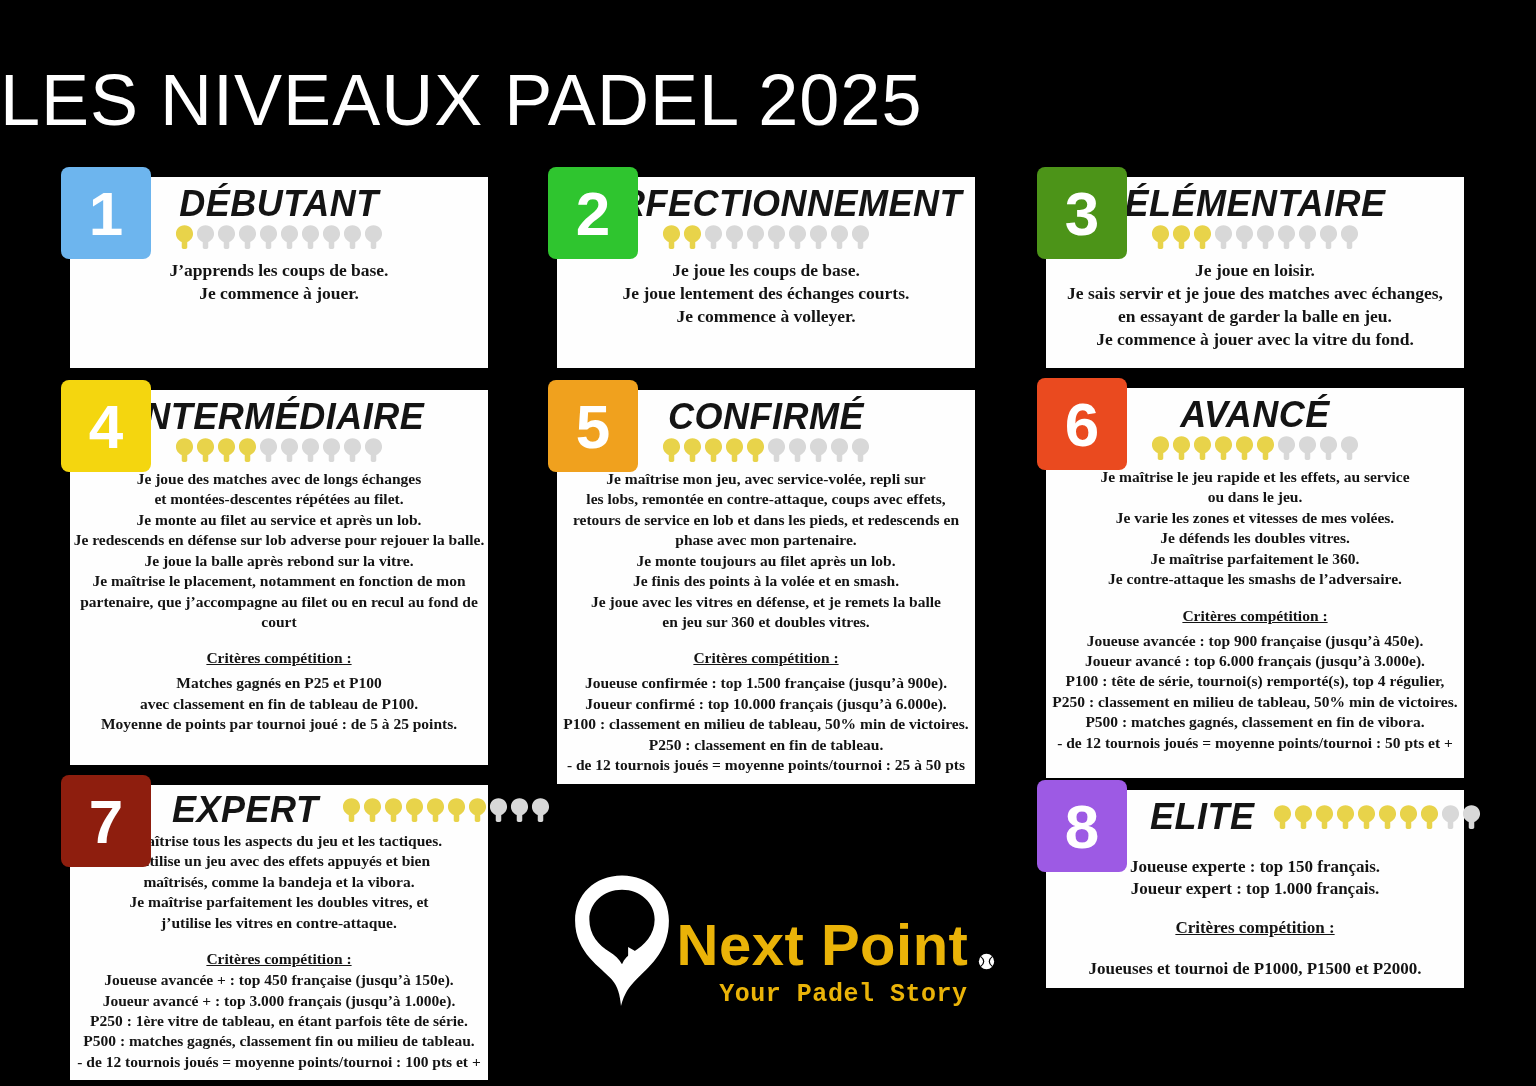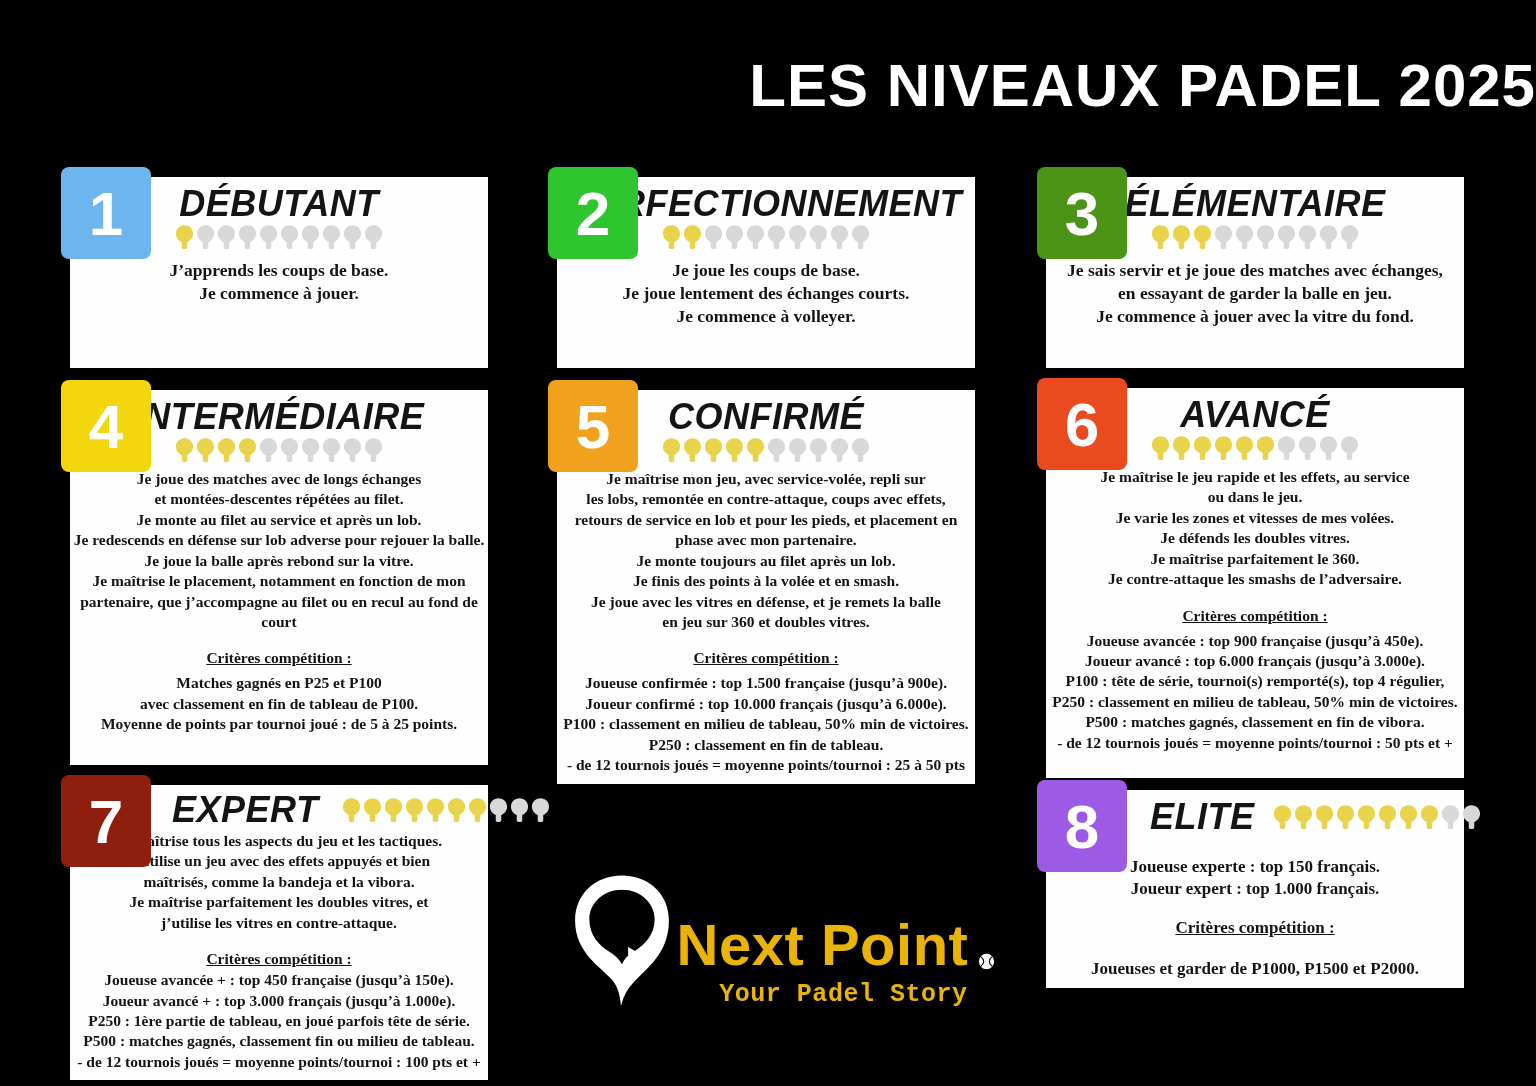--- a/index.html
+++ b/index.html
@@ -1,23 +1,23 @@
 <!DOCTYPE html>
 <html style="--rk-on: #e8d34a; --rk-off: #d8d8d8;"><head>
 <meta charset="utf-8">
 <style>
   html,body{margin:0;padding:0;}
   body{
     width:1536px;height:1086px;position:relative;overflow:hidden;
     background:#000;font-family:"Liberation Serif","DejaVu Serif",serif;
   }
   .page-title{
-    position:absolute;top:16px;left:0;width:100%;text-align:right;
+    position:absolute;top:16px;left:0;width:100%;text-align:left;
     color:#fff;font-family:"Liberation Sans","DejaVu Sans",sans-serif;
-    font-weight:700;font-size:60px;line-height:1;letter-spacing:1px;
+    font-weight:400;font-size:72px;line-height:1;letter-spacing:1px;
   }
   .card{
     position:absolute;background:#fefefe;color:#141414;width:418px;
     padding-bottom:8px;
   }
   .badge{
     position:absolute;top:-10px;left:-9px;width:90px;height:92px;border-radius:8px;
     color:#fff;display:flex;align-items:center;justify-content:center;
     font-family:"Liberation Sans","DejaVu Sans",sans-serif;font-weight:700;font-size:62px;
   }
@@ -253,20 +253,21 @@
           <path fill="currentColor" d="M10 1C4.6 1 1 4.9 1 10.1c0 4.3 2.9 7.3 6.1 8.6v5.5c0 1.1.8 1.8 1.9 1.8h2c1.1 0 1.9-.7 1.9-1.8v-5.5c3.2-1.3 6.1-4.3 6.1-8.6C19 4.9 15.4 1 10 1z"></path>
         </svg>
       </span>
       <span class="rkw off">
         <svg class="rk" viewBox="0 0 20 27">
           <path fill="currentColor" d="M10 1C4.6 1 1 4.9 1 10.1c0 4.3 2.9 7.3 6.1 8.6v5.5c0 1.1.8 1.8 1.9 1.8h2c1.1 0 1.9-.7 1.9-1.8v-5.5c3.2-1.3 6.1-4.3 6.1-8.6C19 4.9 15.4 1 10 1z"></path>
         </svg>
       </span>
     </div>
   <div class="desc">
+      <div class="line">Je joue en loisir.</div>
       <div class="line">Je sais servir et je joue des matches avec échanges,</div>
       <div class="line">en essayant de garder la balle en jeu.</div>
       <div class="line">Je commence à jouer avec la vitre du fond.</div>
     </div>
 </section>
 
 <section class="card c4">
   <div class="badge" style="background: rgb(244, 214, 15);">
     <span>4</span>
   </div>
@@ -394,21 +395,21 @@
       </span>
       <span class="rkw off">
         <svg class="rk" viewBox="0 0 20 27">
           <path fill="currentColor" d="M10 1C4.6 1 1 4.9 1 10.1c0 4.3 2.9 7.3 6.1 8.6v5.5c0 1.1.8 1.8 1.9 1.8h2c1.1 0 1.9-.7 1.9-1.8v-5.5c3.2-1.3 6.1-4.3 6.1-8.6C19 4.9 15.4 1 10 1z"></path>
         </svg>
       </span>
     </div>
   <div class="desc">
       <div class="line">Je maîtrise mon jeu, avec service-volée, repli sur</div>
       <div class="line">les lobs, remontée en contre-attaque, coups avec effets,</div>
-      <div class="line">retours de service en lob et pour les pieds, et placement en</div>
+      <div class="line">retours de service en lob et dans les pieds, et redescends en</div>
       <div class="line">phase avec mon partenaire.</div>
       <div class="line">Je monte toujours au filet après un lob.</div>
       <div class="line">Je finis des points à la volée et en smash.</div>
       <div class="line">Je joue avec les vitres en défense, et je remets la balle</div>
       <div class="line">en jeu sur 360 et doubles vitres.</div>
     </div>
   <div class="crit-title">Critères compétition :</div>
   <div class="desc crit">
       <div class="line">Joueuse confirmée : top 1.500 française (jusqu’à 900e).</div>
       <div class="line">Joueur confirmé : top 10.000 français (jusqu’à 6.000e).</div>
@@ -557,21 +558,21 @@
       <div class="line">Je maîtrise tous les aspects du jeu et les tactiques.</div>
       <div class="line">J’utilise un jeu avec des effets appuyés et bien</div>
       <div class="line">maîtrisés, comme la bandeja et la vibora.</div>
       <div class="line">Je maîtrise parfaitement les doubles vitres, et</div>
       <div class="line">j’utilise les vitres en contre-attaque.</div>
     </div>
   <div class="crit-title">Critères compétition :</div>
   <div class="desc crit">
       <div class="line">Joueuse avancée + : top 450 française (jusqu’à 150e).</div>
       <div class="line">Joueur avancé + : top 3.000 français (jusqu’à 1.000e).</div>
-      <div class="line">P250 : 1ère partie de tableau, en joué parfois tête de série.</div>
+      <div class="line">P250 : 1ère vitre de tableau, en étant parfois tête de série.</div>
       <div class="line">P500 : matches gagnés, classement fin ou milieu de tableau.</div>
       <div class="line">- de 12 tournois joués = moyenne points/tournoi : 100 pts et +</div>
     </div>
 </section>
 
 <section class="card c8">
   <div class="badge" style="background: rgb(157, 90, 228);">
     <span>8</span>
   </div>
   <div class="title-row">
@@ -628,21 +629,21 @@
           </svg>
         </span>
       </div>
   </div>
   <div class="desc">
       <div class="line">Joueuse experte : top 150 français.</div>
       <div class="line">Joueur expert : top 1.000 français.</div>
     </div>
   <div class="crit-title">Critères compétition :</div>
   <div class="desc crit">
-      <div class="line">Joueuses et garder de P1000, P1500 et P2000.</div>
+      <div class="line">Joueuses et tournoi de P1000, P1500 et P2000.</div>
     </div>
 </section>
 
 <div class="logo">
   <span class="pin">
     <svg viewBox="0 0 100 150" aria-hidden="true">
       <path fill="#ffffff" fill-rule="evenodd" d="M50 2 C23 2 4 21 4 46 C4 78 30 92 40 104 C46 111 48 119 49 130 C52 118 57 111 64 104 C74 93 96 78 96 46 C96 21 77 2 50 2 Z M50 16 C68 16 82 29 82 45 C82 60 72 70 61 77 C56 80 52 84 50 89 C47 84 43 80 38 77 C27 70 18 60 18 45 C18 29 32 16 50 16 Z"></path>
       <path fill="#ffffff" d="M56 72 L75 83 L56 95 Z"></path>
     </svg>
   </span>

